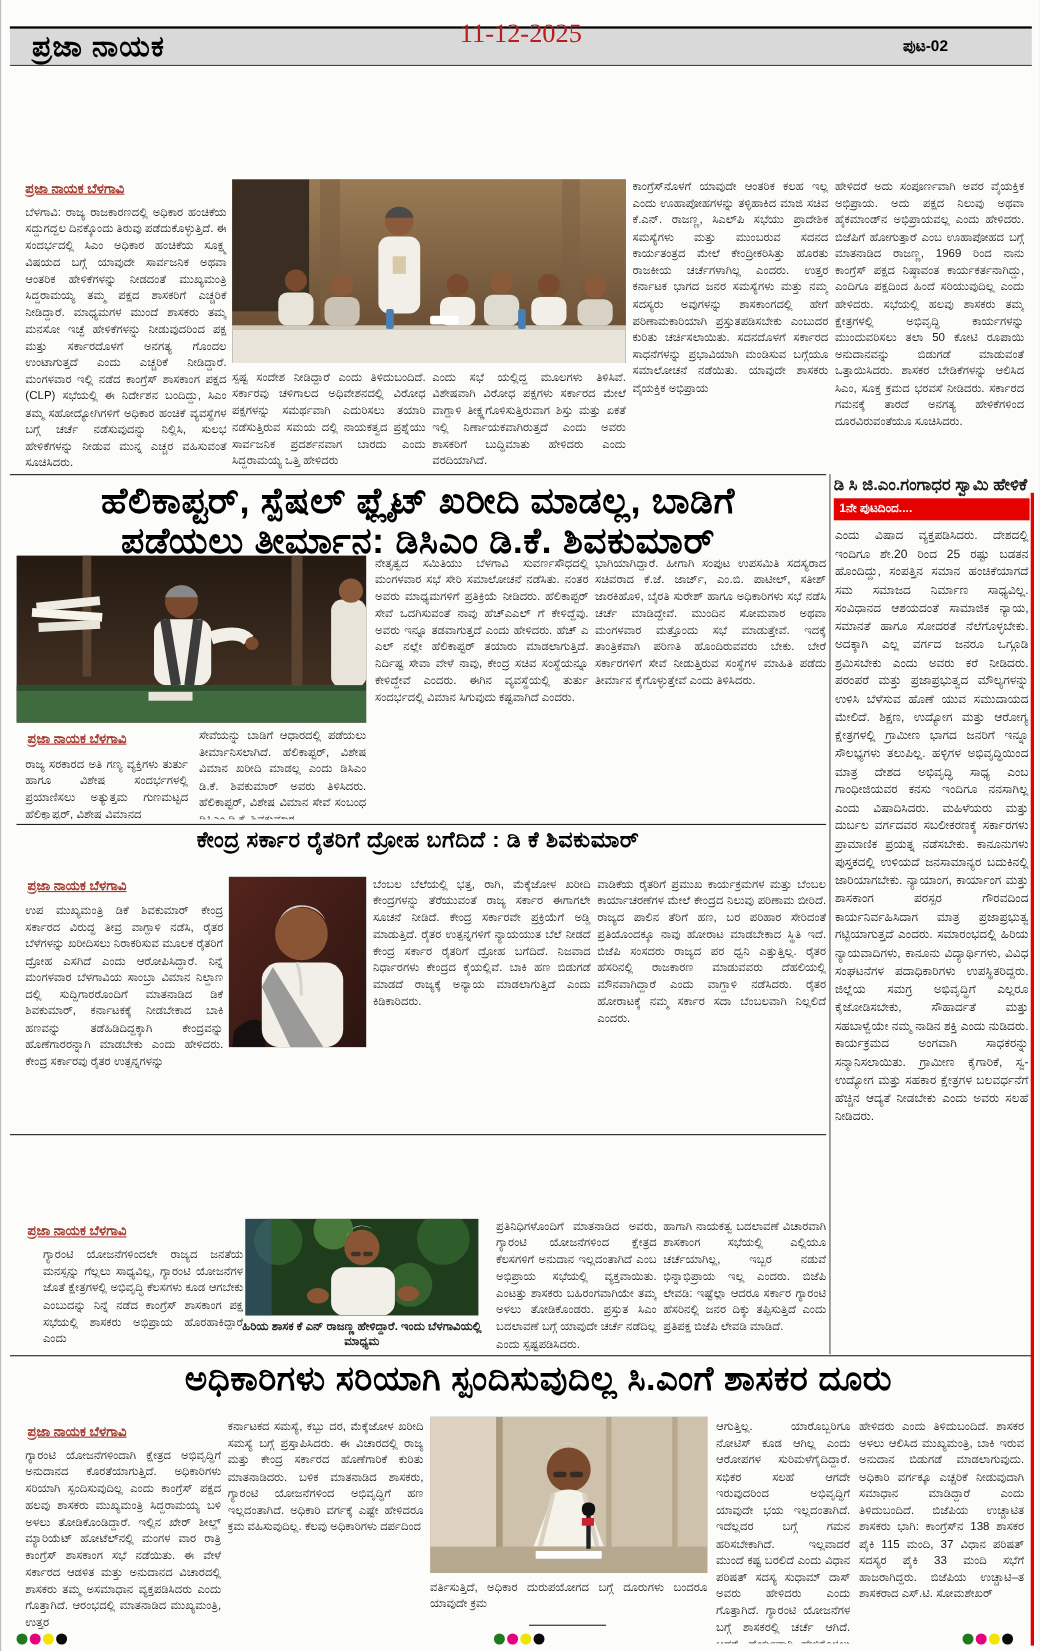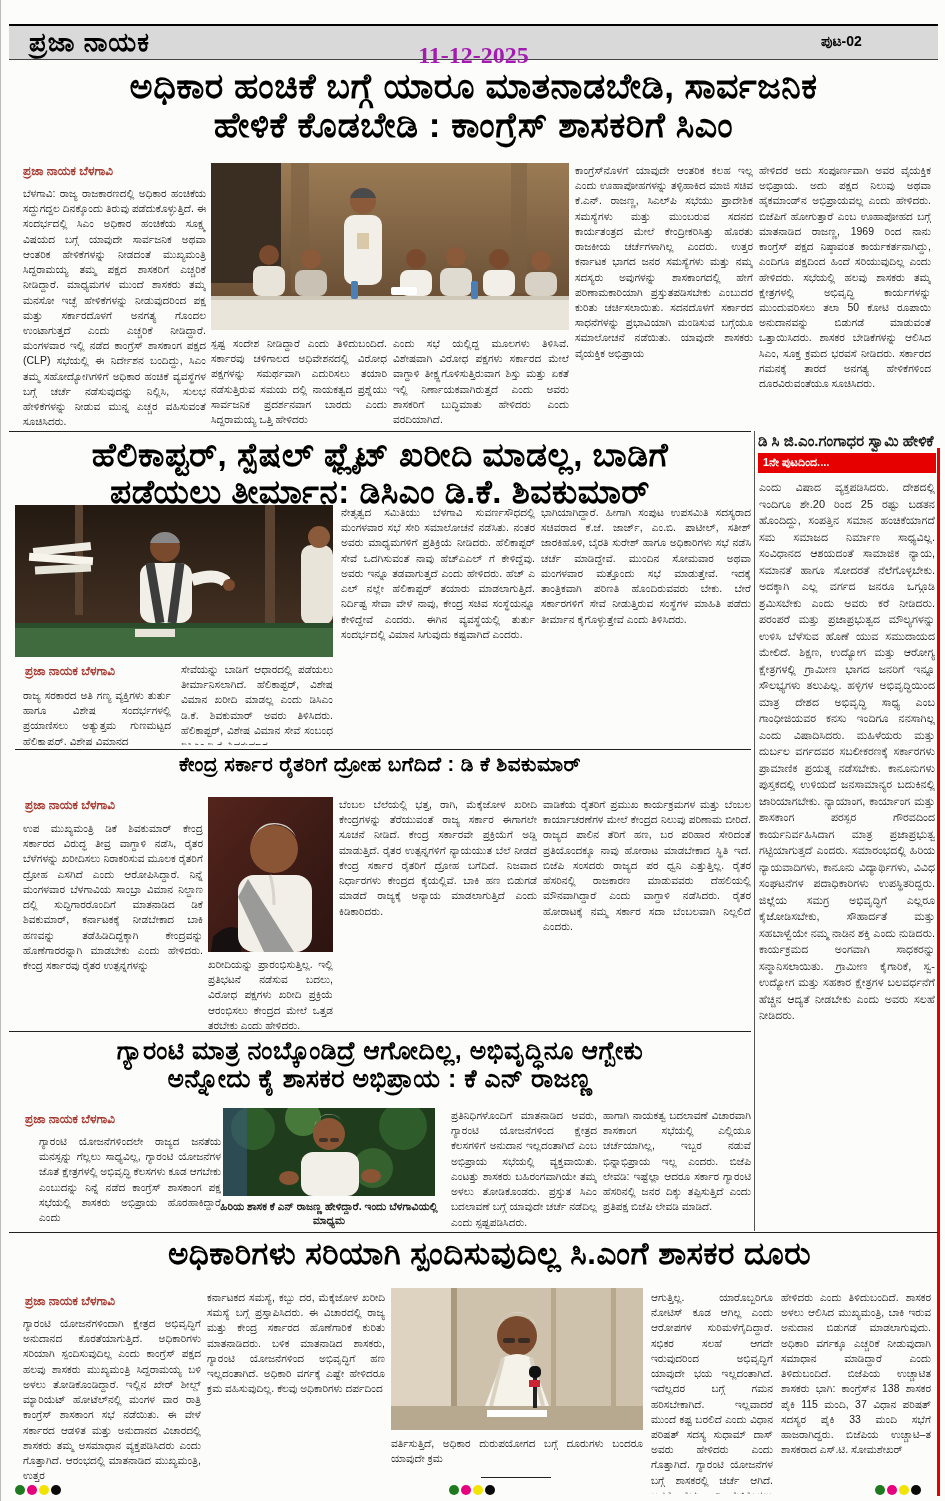--- a/index.html
+++ b/index.html
@@ -6,34 +6,34 @@
   #page{
     position:relative;width:945px;height:1501px;background:#fcfcfa;
     font-family:"Liberation Sans","DejaVu Sans",sans-serif;color:#1a1a1a;
     margin:0 auto;overflow:hidden;border-left:1px solid #bbb;border-right:1px solid #bbb;
   }
   .abs{position:absolute;}
   
   .mast-bar{left:8px;top:24px;width:929px;height:33px;background:#d9d9d9;
     border-top:2px solid #000;border-bottom:1px solid #444;}
   .mast-title{left:28px;top:27px;font-size:26px;font-weight:bold;letter-spacing:1px;color:#000;}
-  .mast-date{left:0;top:42px;width:945px;text-align:center;font-family:"Liberation Serif","DejaVu Serif",serif;
-    font-size:24px;font-weight:bold;color:#a21caf;}
+  .mast-date{left:0;top:18px;width:945px;text-align:center;font-family:"Liberation Serif","DejaVu Serif",serif;
+    font-size:24px;font-weight:normal;color:#b91c1c;}
   .mast-page{left:820px;top:33px;width:110px;font-size:14px;font-weight:bold;color:#000;}
   
   .hl{font-weight:bold;color:#000;text-align:center;line-height:1.12;letter-spacing:.5px;}
   .hl-main{left:8px;top:66px;width:929px;font-size:35px;}
   .hl-a2{left:8px;top:437px;width:742px;font-size:33px;}
   .hl-a3{left:8px;top:753px;width:742px;font-size:20px;}
   .hl-a4{left:8px;top:1036px;width:742px;font-size:25px;}
   .hl-a5{left:24px;top:1237px;width:929px;font-size:31px;}
   .hl-side{left:758px;top:432px;width:178px;font-size:15px;font-weight:bold;text-align:left;letter-spacing:0;}
   
   .col{font-size:10.5px;line-height:1.45;text-align:justify;overflow:hidden;word-break:break-word;}
-  .byline{color:#a63a30;font-weight:bold;font-size:12px;}
+  .byline{color:#a63a30;font-weight:bold;font-size:12px;text-decoration:underline;}
   .caption{font-size:10.5px;font-weight:bold;text-align:center;line-height:1.35;overflow:hidden;}
   
   .hrule{height:0;border-top:1px solid #222;}
   .vrule{width:0;border-left:1px solid #555;}
   .redline{width:3px;background:#e60000;}
   .redbar{background:#e60000;color:#fff;font-size:11px;font-weight:bold;
     padding:3px 0 2px 5px;box-sizing:border-box;}
   .shortrule{height:0;border-top:1.5px solid #222;}
   
   .regs{display:flex;gap:2px;}
@@ -45,24 +45,20 @@
 </head>
 <body>
 
 <div id="page">
 
   <div class="abs mast-bar"></div>
   <div class="abs mast-title">ಪ್ರಜಾ ನಾಯಕ</div>
   <div class="abs mast-date">11-12-2025</div>
   <div class="abs mast-page">ಪುಟ-02</div>
 
-  <div class="abs hl hl-main">
-    <span>ಅಧಿಕಾರ ಹಂಚಿಕೆ ಬಗ್ಗೆ ಯಾರೂ ಮಾತನಾಡಬೇಡಿ, ಸಾರ್ವಜನಿಕ</span><br>
-    <span>ಹೇಳಿಕೆ ಕೊಡಬೇಡಿ : ಕಾಂಗ್ರೆಸ್ ಶಾಸಕರಿಗೆ ಸಿಎಂ</span>
-  </div>
 
   <div class="abs byline" style="left:22px;top:164px;">ಪ್ರಜಾ ನಾಯಕ ಬೆಳಗಾವಿ</div>
   <div class="abs col" style="left:22px;top:186px;width:183px;height:244px;">ಬೆಳಗಾವಿ: ರಾಜ್ಯ ರಾಜಕಾರಣದಲ್ಲಿ ಅಧಿಕಾರ ಹಂಚಿಕೆಯ ಸದ್ದುಗದ್ದಲ ದಿನಕ್ಕೊಂದು ತಿರುವು ಪಡೆದುಕೊಳ್ಳುತ್ತಿದೆ. ಈ ಸಂದರ್ಭದಲ್ಲಿ ಸಿಎಂ ಅಧಿಕಾರ ಹಂಚಿಕೆಯ ಸೂಕ್ಷ್ಮ ವಿಷಯದ ಬಗ್ಗೆ ಯಾವುದೇ ಸಾರ್ವಜನಿಕ ಅಥವಾ ಆಂತರಿಕ ಹೇಳಿಕೆಗಳನ್ನು ನೀಡದಂತೆ ಮುಖ್ಯಮಂತ್ರಿ ಸಿದ್ದರಾಮಯ್ಯ ತಮ್ಮ ಪಕ್ಷದ ಶಾಸಕರಿಗೆ ಎಚ್ಚರಿಕೆ ನೀಡಿದ್ದಾರೆ. ಮಾಧ್ಯಮಗಳ ಮುಂದೆ ಶಾಸಕರು ತಮ್ಮ ಮನಸೋ ಇಚ್ಛೆ ಹೇಳಿಕೆಗಳನ್ನು ನೀಡುವುದರಿಂದ ಪಕ್ಷ ಮತ್ತು ಸರ್ಕಾರದೊಳಗೆ ಅನಗತ್ಯ ಗೊಂದಲ ಉಂಟಾಗುತ್ತದೆ ಎಂದು ಎಚ್ಚರಿಕೆ ನೀಡಿದ್ದಾರೆ. ಮಂಗಳವಾರ ಇಲ್ಲಿ ನಡೆದ ಕಾಂಗ್ರೆಸ್ ಶಾಸಕಾಂಗ ಪಕ್ಷದ (CLP) ಸಭೆಯಲ್ಲಿ ಈ ನಿರ್ದೇಶನ ಬಂದಿದ್ದು, ಸಿಎಂ ತಮ್ಮ ಸಹೋದ್ಯೋಗಿಗಳಿಗೆ ಅಧಿಕಾರ ಹಂಚಿಕೆ ವ್ಯವಸ್ಥೆಗಳ ಬಗ್ಗೆ ಚರ್ಚೆ ನಡೆಸುವುದನ್ನು ನಿಲ್ಲಿಸಿ, ಸುಲಭ ಹೇಳಿಕೆಗಳನ್ನು ನೀಡುವ ಮುನ್ನ ಎಚ್ಚರ ವಹಿಸುವಂತೆ ಸೂಚಿಸಿದರು.</div>
 
   <div class="abs photo" style="left:210px;top:163px;width:358px;height:167px;">
     <svg width="358" height="167" viewBox="0 0 358 167">
       <defs>
         <linearGradient id="bg1" x1="0" y1="0" x2="0" y2="1">
           <stop offset="0" stop-color="#9a7b55"></stop>
             <stop offset="1" stop-color="#5f452e"></stop>
@@ -172,30 +168,25 @@
       </defs>
       <rect width="125" height="155" fill="url(#bg3)"></rect>
       <path d="M5 140 q18 -18 30 -4 l-2 19 l-30 0 z" fill="#161010"></path>
       <circle cx="66" cy="52" r="24" fill="#8a5534"></circle>
       <path d="M44 44 a24 24 0 0 1 44 -4 q-6 -14 -22 -14 t-22 18" fill="#d8d4cc"></path>
       <rect x="30" y="78" width="74" height="77" rx="16" fill="#f2efe8"></rect>
       <path d="M40 82 L86 155 L56 155 L30 100 Z" fill="#9a9a98"></path>
       <path d="M62 78 q4 12 4 30" stroke="#d8d4cc" stroke-width="3" fill="none"></path>
     </svg>
   </div>
-  <div class="abs col" style="left:207px;top:957px;width:125px;height:73px;">ಖರೀದಿಯನ್ನು ಪ್ರಾರಂಭಿಸುತ್ತಿಲ್ಲ. ಇಲ್ಲಿ ಪ್ರತಿಭಟನೆ ನಡೆಸುವ ಬದಲು, ವಿರೋಧ ಪಕ್ಷಗಳು ಖರೀದಿ ಪ್ರಕ್ರಿಯೆ ಆರಂಭಿಸಲು ಕೇಂದ್ರದ ಮೇಲೆ ಒತ್ತಡ ತರಬೇಕು ಎಂದು ಹೇಳಿದರು.</div>
   <div class="abs col" style="left:338px;top:797px;width:198px;height:233px;">ಬೆಂಬಲ ಬೆಲೆಯಲ್ಲಿ ಭತ್ತ, ರಾಗಿ, ಮೆಕ್ಕೆಜೋಳ ಖರೀದಿ ಕೇಂದ್ರಗಳನ್ನು ತೆರೆಯುವಂತೆ ರಾಜ್ಯ ಸರ್ಕಾರ ಈಗಾಗಲೇ ಸೂಚನೆ ನೀಡಿದೆ. ಕೇಂದ್ರ ಸರ್ಕಾರವೇ ಪ್ರಕ್ರಿಯೆಗೆ ಅಡ್ಡಿ ಮಾಡುತ್ತಿದೆ. ರೈತರ ಉತ್ಪನ್ನಗಳಿಗೆ ನ್ಯಾಯಯುತ ಬೆಲೆ ನೀಡದೆ ಕೇಂದ್ರ ಸರ್ಕಾರ ರೈತರಿಗೆ ದ್ರೋಹ ಬಗೆದಿದೆ. ನಿಜವಾದ ನಿರ್ಧಾರಗಳು ಕೇಂದ್ರದ ಕೈಯಲ್ಲಿವೆ. ಬಾಕಿ ಹಣ ಬಿಡುಗಡೆ ಮಾಡದೆ ರಾಜ್ಯಕ್ಕೆ ಅನ್ಯಾಯ ಮಾಡಲಾಗುತ್ತಿದೆ ಎಂದು ಕಿಡಿಕಾರಿದರು.</div>
   <div class="abs col" style="left:542px;top:797px;width:208px;height:233px;">ವಾಡಿಕೆಯ ರೈತರಿಗೆ ಪ್ರಮುಖ ಕಾರ್ಯಕ್ರಮಗಳ ಮತ್ತು ಬೆಂಬಲ ಕಾರ್ಯಾಚರಣೆಗಳ ಮೇಲೆ ಕೇಂದ್ರದ ನಿಲುವು ಪರಿಣಾಮ ಬೀರಿದೆ. ರಾಜ್ಯದ ಪಾಲಿನ ತೆರಿಗೆ ಹಣ, ಬರ ಪರಿಹಾರ ಸೇರಿದಂತೆ ಪ್ರತಿಯೊಂದಕ್ಕೂ ನಾವು ಹೋರಾಟ ಮಾಡಬೇಕಾದ ಸ್ಥಿತಿ ಇದೆ. ಬಿಜೆಪಿ ಸಂಸದರು ರಾಜ್ಯದ ಪರ ಧ್ವನಿ ಎತ್ತುತ್ತಿಲ್ಲ. ರೈತರ ಹೆಸರಿನಲ್ಲಿ ರಾಜಕಾರಣ ಮಾಡುವವರು ದೆಹಲಿಯಲ್ಲಿ ಮೌನವಾಗಿದ್ದಾರೆ ಎಂದು ವಾಗ್ದಾಳಿ ನಡೆಸಿದರು. ರೈತರ ಹೋರಾಟಕ್ಕೆ ನಮ್ಮ ಸರ್ಕಾರ ಸದಾ ಬೆಂಬಲವಾಗಿ ನಿಲ್ಲಲಿದೆ ಎಂದರು.</div>
 
   <div class="abs hrule" style="left:8px;top:1031px;width:742px;"></div>
 
-  <div class="abs hl hl-a4">
-    <span>ಗ್ಯಾರಂಟಿ ಮಾತ್ರ ನಂಬ್ಕೊಂಡಿದ್ರೆ ಆಗೋದಿಲ್ಲ, ಅಭಿವೃದ್ಧಿನೂ ಆಗ್ಬೇಕು</span><br>
-    <span>ಅನ್ನೋದು ಕೈ ಶಾಸಕರ ಅಭಿಪ್ರಾಯ : ಕೆ ಎನ್ ರಾಜಣ್ಣ</span>
-  </div>
   <div class="abs byline" style="left:24px;top:1112px;">ಪ್ರಜಾ ನಾಯಕ ಬೆಳಗಾವಿ</div>
   <div class="abs col" style="left:38px;top:1134px;width:182px;height:96px;">ಗ್ಯಾರಂಟಿ ಯೋಜನೆಗಳಿಂದಲೇ ರಾಜ್ಯದ ಜನತೆಯ ಮನಸ್ಸನ್ನು ಗೆಲ್ಲಲು ಸಾಧ್ಯವಿಲ್ಲ, ಗ್ಯಾರಂಟಿ ಯೋಜನೆಗಳ ಜೊತೆ ಕ್ಷೇತ್ರಗಳಲ್ಲಿ ಅಭಿವೃದ್ಧಿ ಕೆಲಸಗಳು ಕೂಡ ಆಗಬೇಕು ಎಂಬುದನ್ನು ನಿನ್ನೆ ನಡೆದ ಕಾಂಗ್ರೆಸ್ ಶಾಸಕಾಂಗ ಪಕ್ಷ ಸಭೆಯಲ್ಲಿ ಶಾಸಕರು ಅಭಿಪ್ರಾಯ ಹೊರಹಾಕಿದ್ದಾರೆ ಎಂದು</div>
 
   <div class="abs photo" style="left:222px;top:1108px;width:212px;height:88px;">
     <svg width="212" height="88" viewBox="0 0 212 88">
       <rect width="212" height="88" fill="#1f3d1c"></rect>
       <circle cx="30" cy="20" r="22" fill="#2e5c2a"></circle>
       <circle cx="80" cy="10" r="18" fill="#477a3a"></circle>
       <circle cx="180" cy="18" r="24" fill="#2e5c2a"></circle>
       <circle cx="150" cy="60" r="20" fill="#35612f"></circle>

